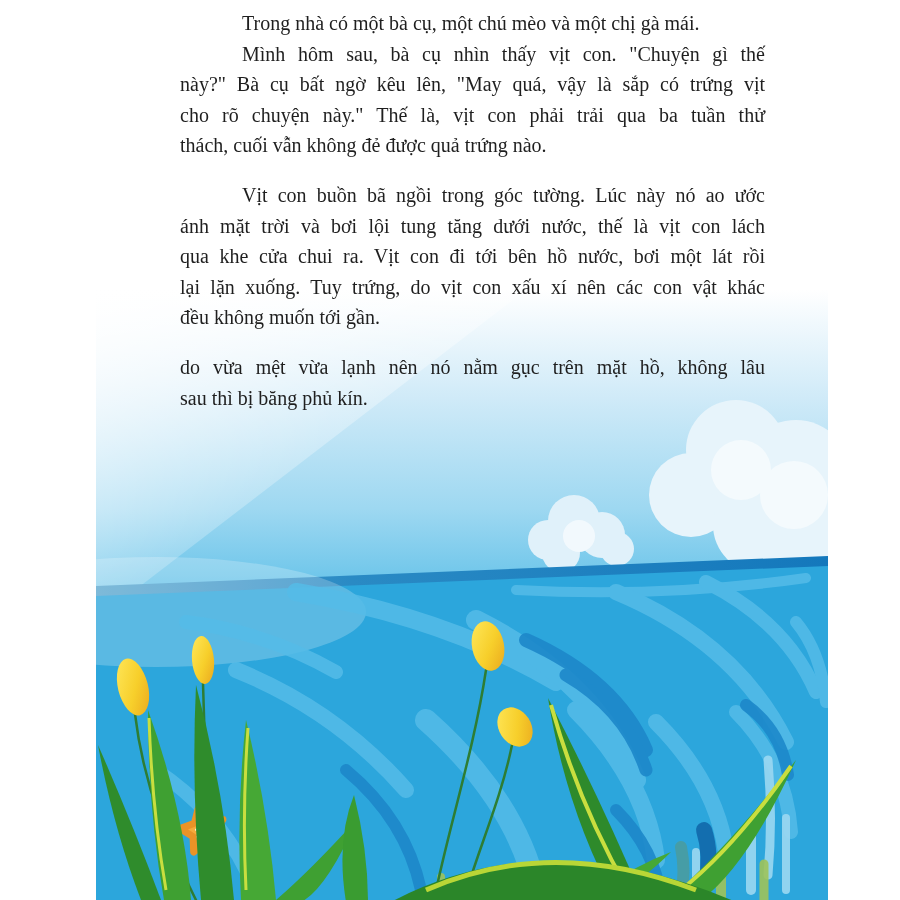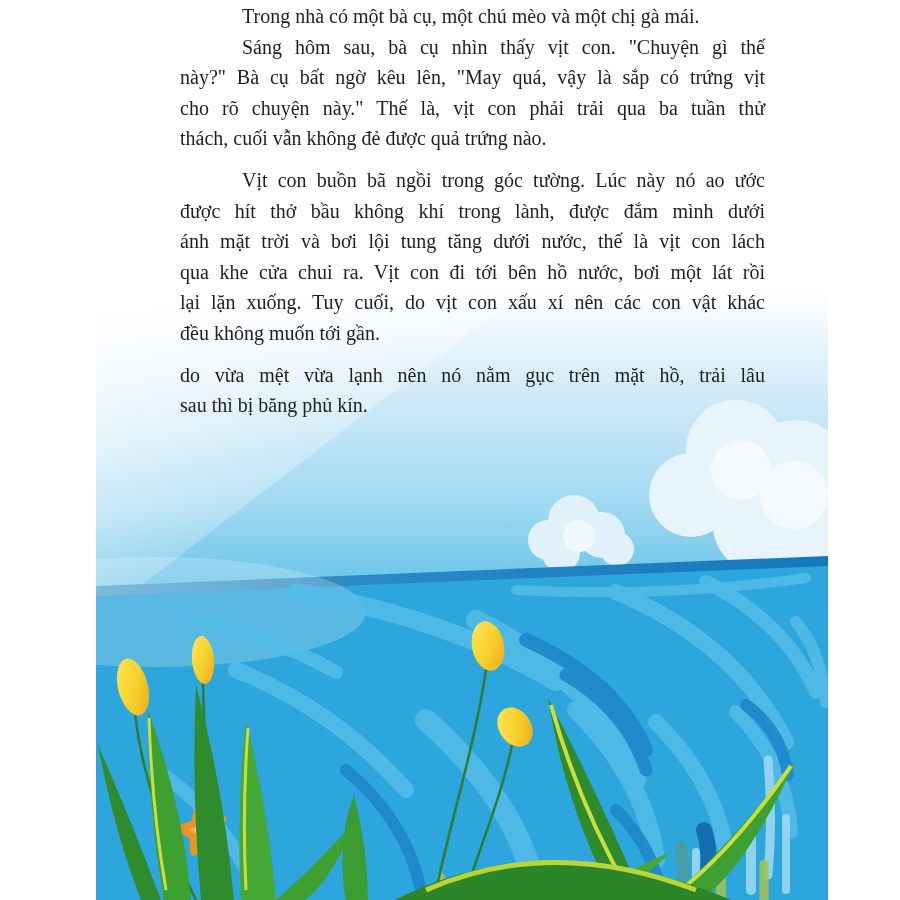--- a/index.html
+++ b/index.html
@@ -1,59 +1,58 @@
 <!DOCTYPE html>
 <html><head>
 <meta charset="utf-8">
 <style>
   html,body{margin:0;padding:0;background:#ffffff;}
   .page{
     position:relative;width:900px;height:900px;background:#ffffff;overflow:hidden;
     font-family:"Liberation Serif","DejaVu Serif",serif;
   }
   .story-text{
-    position:absolute;left:180px;top:1px;width:585px;z-index:2;
+    position:absolute;left:180px;top:8px;width:585px;z-index:2;
     color:#1f1f1f;font-size:20px;line-height:30.6px;
   }
   .story-par{margin:0;}
-  .par-gap{margin-top:11px;}
+  .par-gap{margin-top:19px;}
   .line{text-align:justify;white-space:nowrap;}
   .jl{text-align-last:justify;}
   .indent{text-indent:62px;}
   .illus{position:absolute;left:96px;top:290px;width:732px;height:610px;z-index:1;}
   .star-num{
     font-family:"Liberation Sans","DejaVu Sans",sans-serif;
     font-weight:bold;font-size:15px;fill:#ffffff;
   }
 </style>
 </head>
 <body>
 
 <div class="page">
 
   <div class="story-text">
       <div class="story-par">
         <div class="line indent">Trong nhà có một bà cụ, một chú mèo và một chị gà mái.</div>
       </div>
       <div class="story-par">
-        <div class="line jl indent">Sáng hôm sau, bà cụ nhìn thấy vịt con. "Chuyện gì thế</div>
+        <div class="line jl indent">Mình hôm sau, bà cụ nhìn thấy vịt con. "Chuyện gì thế</div>
         <div class="line jl">này?" Bà cụ bất ngờ kêu lên, "May quá, vậy là sắp có trứng vịt</div>
         <div class="line jl">cho rõ chuyện này." Thế là, vịt con phải trải qua ba tuần thử</div>
         <div class="line">thách, cuối vẫn không đẻ được quả trứng nào.</div>
       </div>
       <div class="story-par par-gap">
         <div class="line jl indent">Vịt con buồn bã ngồi trong góc tường. Lúc này nó ao ước</div>
-        <div class="line jl">được hít thở bầu không khí trong lành, được đắm mình dưới</div>
         <div class="line jl">ánh mặt trời và bơi lội tung tăng dưới nước, thế là vịt con lách</div>
         <div class="line jl">qua khe cửa chui ra. Vịt con đi tới bên hồ nước, bơi một lát rồi</div>
-        <div class="line jl">lại lặn xuống. Tuy cuối, do vịt con xấu xí nên các con vật khác</div>
+        <div class="line jl">lại lặn xuống. Tuy trứng, do vịt con xấu xí nên các con vật khác</div>
         <div class="line">đều không muốn tới gần.</div>
       </div>
       <div class="story-par par-gap">
-        <div class="line jl">do vừa mệt vừa lạnh nên nó nằm gục trên mặt hồ, trải lâu</div>
+        <div class="line jl">do vừa mệt vừa lạnh nên nó nằm gục trên mặt hồ, không lâu</div>
         <div class="line">sau thì bị băng phủ kín.</div>
       </div>
     </div>
 
   <svg class="illus" viewBox="0 0 732 610" aria-hidden="true">
     <defs>
       <linearGradient id="skyGrad" x1="0" y1="0" x2="0" y2="1">
         <stop offset="0" stop-color="#ffffff"></stop>
         <stop offset="0.35" stop-color="#cfeaf8"></stop>
         <stop offset="0.7" stop-color="#9ed8f1"></stop>

